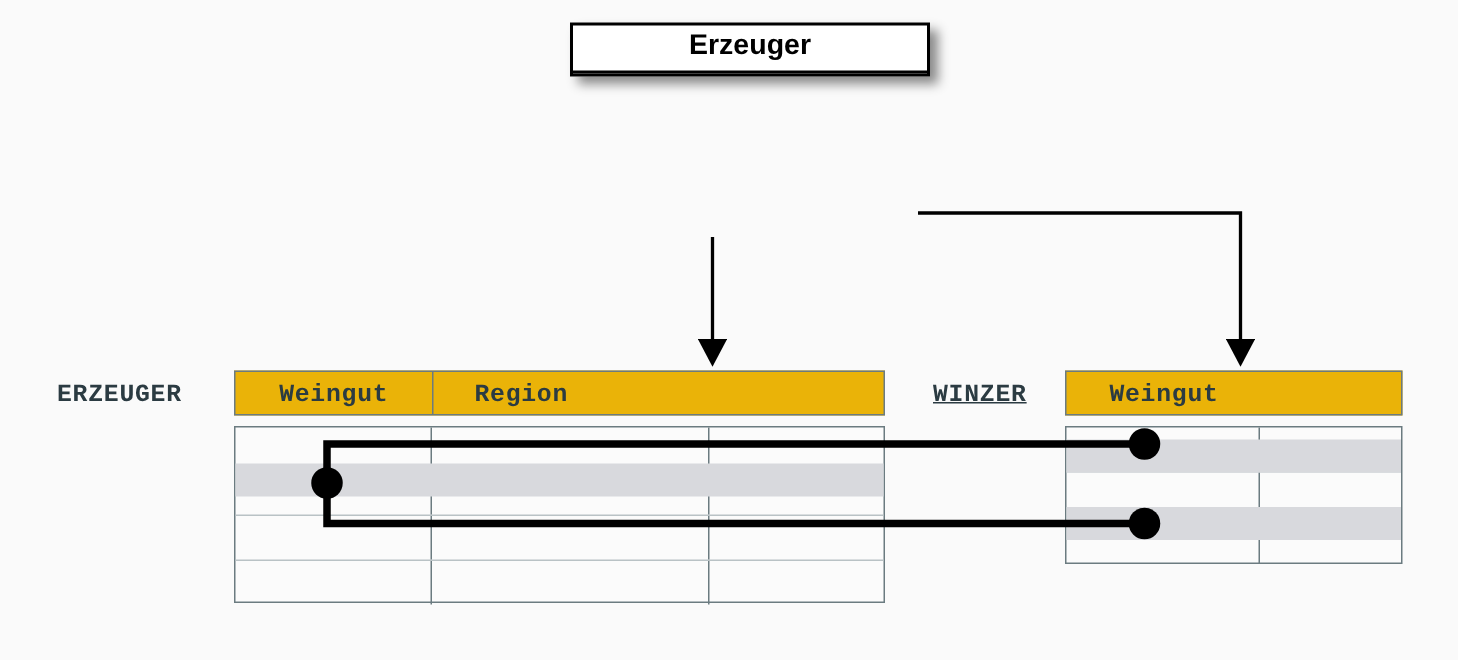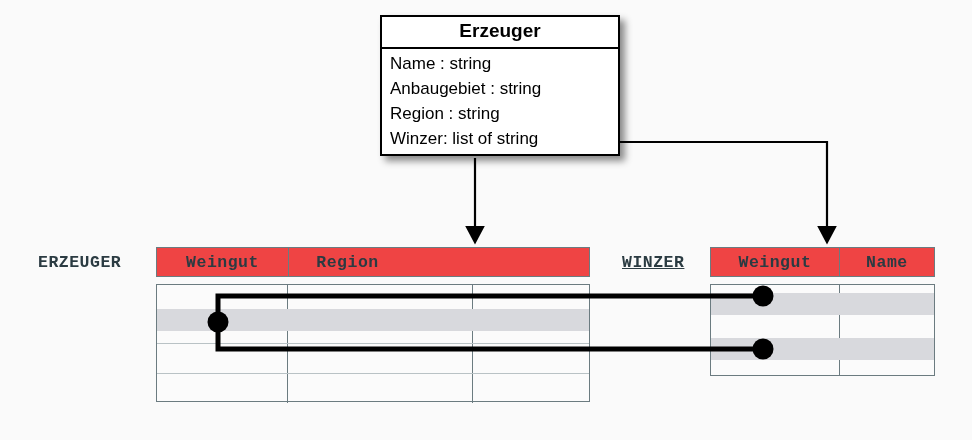--- a/index.html
+++ b/index.html
@@ -69,21 +69,21 @@
   }
   #label-erzeuger { left: 38px; top: 253px; }
   #label-winzer   { left: 622px; top: 253px; text-decoration: underline; }
 
   
   .tbl-header {
     position: absolute;
     display: flex;
     box-sizing: border-box;
     border: 1px solid #6b7b80;
-    background: #ef4444;
+    background: #eab308;
     height: 30px;
     z-index: 4;
   }
   .tbl-header .cell {
     box-sizing: border-box;
     border-right: 1px solid #6b7b80;
     font-family: "Liberation Mono", monospace;
     font-weight: bold;
     font-size: 16.5px;
     letter-spacing: 0.5px;
@@ -163,26 +163,20 @@
     pointer-events: none;
   }
 </style>
 </head>
 <body style="background: rgb(250, 250, 250);">
 
 <div id="canvas">
 
   <div class="uml-box">
     <div class="uml-title">Erzeuger</div>
-    <div class="uml-attrs">
-      <div class="uml-attr">Name : string</div>
-      <div class="uml-attr">Anbaugebiet : string</div>
-      <div class="uml-attr">Region : string</div>
-      <div class="uml-attr">Winzer: list of string</div>
-    </div>
   </div>
 
   <div class="tbl-label" id="label-erzeuger">ERZEUGER</div>
   <div class="tbl-label" id="label-winzer">WINZER</div>
 
   <div class="tbl-header" id="hdr-erzeuger">
     <div class="cell c0">Weingut</div>
     <div class="cell c2">Region</div>
   </div>
 
@@ -204,21 +198,20 @@
     </div>
     <div class="row">
       <div class="cell c0"></div>
       <div class="cell c1"></div>
       <div class="cell c2"></div>
     </div>
   </div>
 
   <div class="tbl-header" id="hdr-winzer">
     <div class="cell c0">Weingut</div>
-    <div class="cell c1">Name</div>
   </div>
 
   <div class="tbl-body" id="body-winzer">
     <div class="row">
       <div class="cell c0"></div>
       <div class="cell c1"></div>
     </div>
     <div class="row">
       <div class="cell c0"></div>
       <div class="cell c1"></div>

